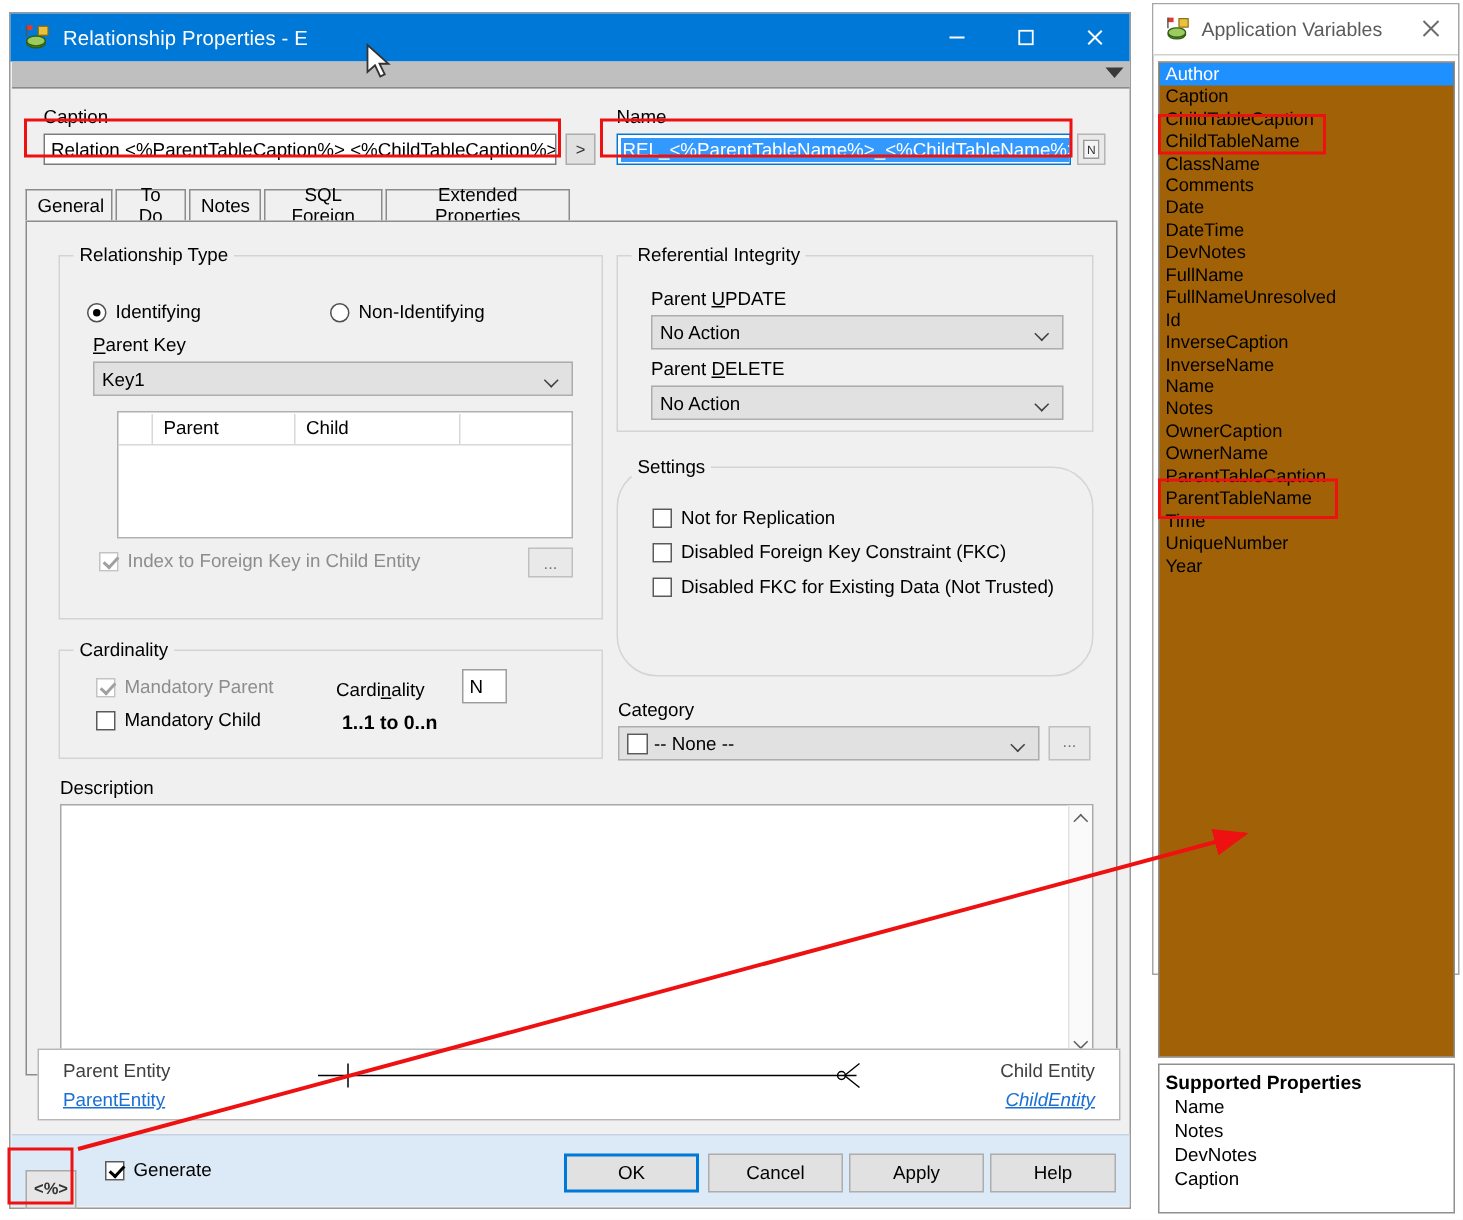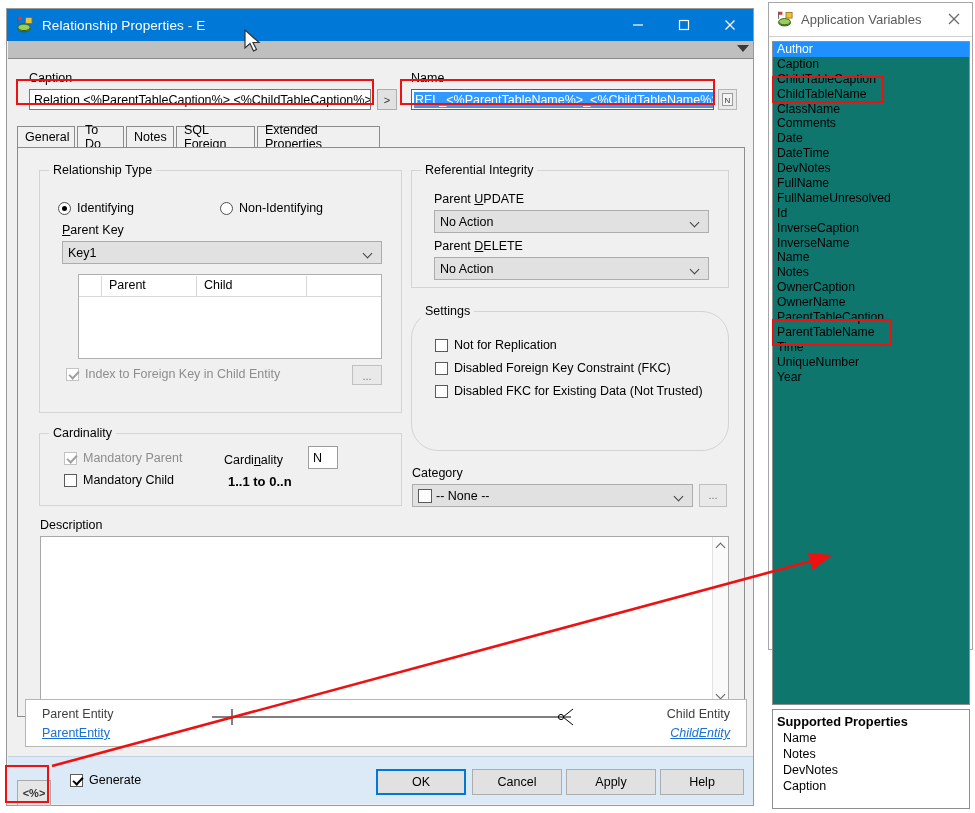--- a/index.html
+++ b/index.html
@@ -123,21 +123,21 @@
   .redbox {
     position: absolute;
     border: 2px solid #ee1111;
     box-sizing: border-box;
     pointer-events: none;
   }
 
   
   .tabstrip {
     position: absolute; left: 10px; top: 117px;
-    width: 728px; height: 21px;
+    width: 728px; height: 21px; text-align: center;
   }
   .tab {
     position: absolute; top: 0;
     height: 21px;
     border: 1px solid #8c8c8c;
     border-bottom: none;
     background: #f0f0f0;
     box-sizing: border-box;
     display: flex; align-items: center;
     padding: 0 7px;
@@ -359,21 +359,21 @@
   .avheader .htext {
     font-size: 13px; color: #5a5a5a;
   }
   .avheader .hclose {
     position: absolute; right: 10px; top: 9px;
     width: 15px; height: 15px;
   }
   .avlist {
     position: absolute; left: 3px; top: 38px;
     width: 198px; height: 664px;
-    background: #0f766e;
+    background: #a16207;
     border: 1px solid #8f8f8f;
     box-sizing: border-box;
     overflow: hidden;
   }
   .avitem {
     height: 14.9px; line-height: 14.9px;
     font-size: 12.2px; color: #000;
     padding-left: 4px;
     white-space: nowrap;
   }

